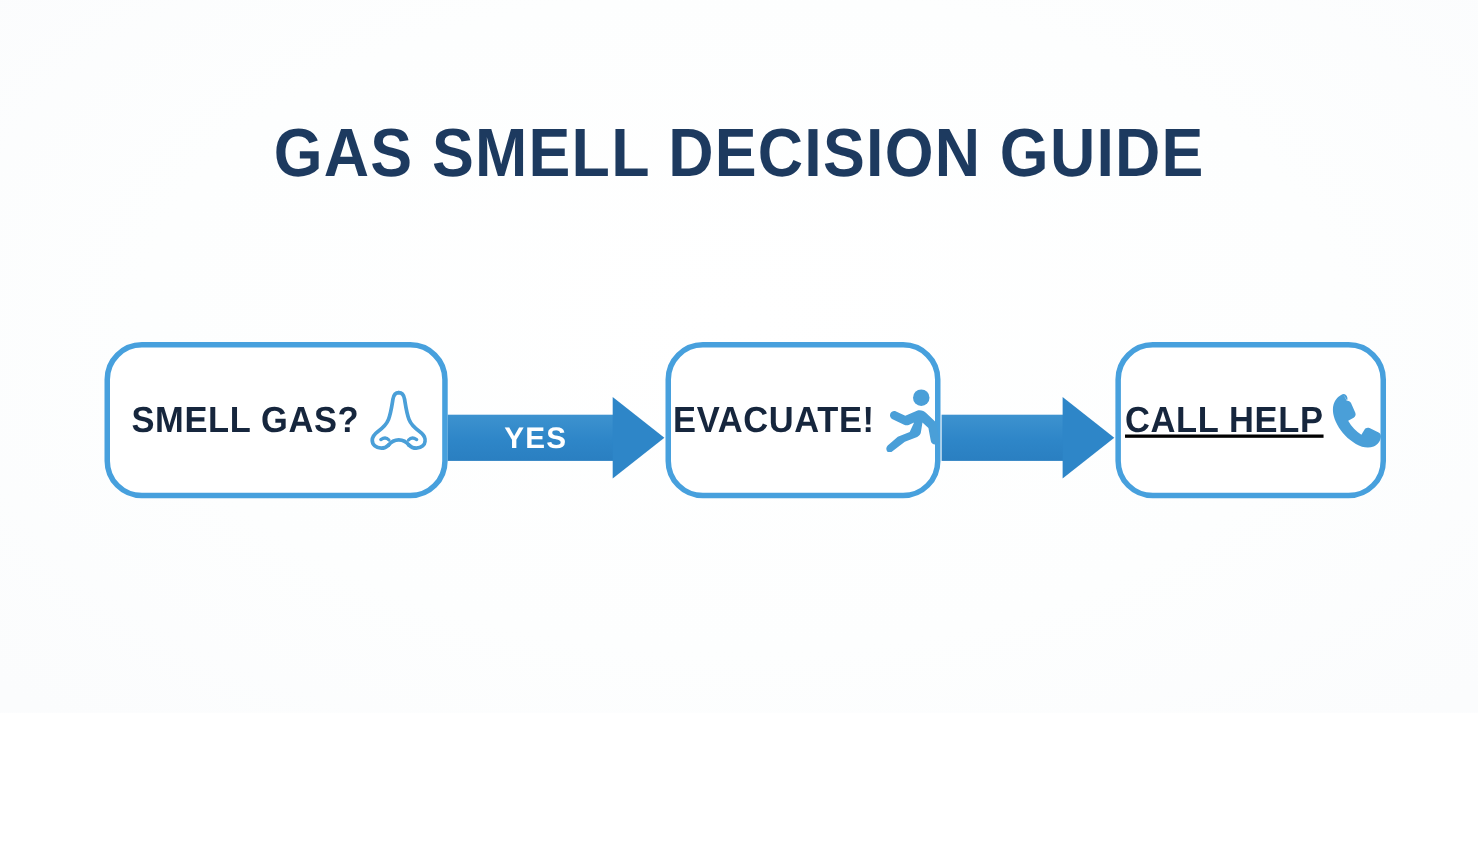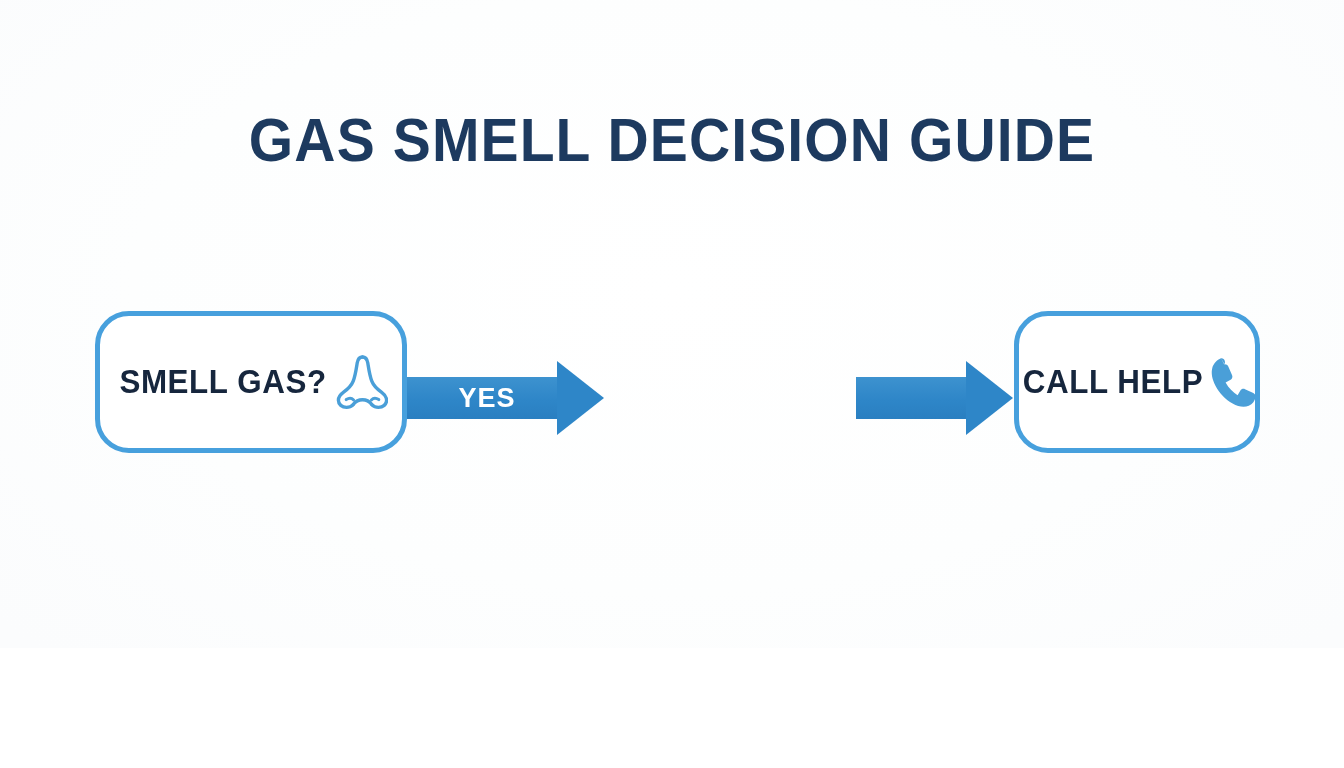--- a/index.html
+++ b/index.html
@@ -77,21 +77,21 @@
 
   .node-icon {
     display: block;
     flex: 0 0 auto;
     line-height: 0;
   }
 
   
   #node-smell-gas { left: 95px;   width: 312px; }
   #node-evacuate  { left: 605px;  width: 250px; }
-  #node-call-help { left: 1014px; width: 246px; }
+  #node-call-help { left: 1014px; width: 246px; text-decoration: underline; }
 
   
   .arrow {
     position: absolute;
     top: 50px;
     height: 42px;
     margin-top: 16px;
   }
   .arrow .shaft {
     position: absolute;
@@ -167,20 +167,54 @@
         </svg>
       </span>
     </div>
 
     <div class="arrow" id="arrow-yes">
       <div class="shaft"></div>
       <div class="head"></div>
       <div class="arrow-label">YES</div>
     </div>
 
+    <div class="node" id="node-evacuate">
+      <span class="node-label">EVACUATE!</span>
+      <span class="node-icon">
+        <svg width="54" height="58" viewBox="0 0 54 58" aria-hidden="true">
+          <circle cx="37.5" cy="8.5" r="7.5" fill="#4a9fd8"></circle>
+          <path d="M33.6 20.4
+                   L23.0 25.0
+                   L14.6 21.0
+                   C12.6 20.0 10.3 20.9 9.4 22.9
+                   C8.5 24.9 9.4 27.2 11.4 28.1
+                   L21.9 33.1
+                   C23.4 33.8 25.1 33.8 26.6 33.1
+                   L31.0 31.2
+                   L27.0 39.8
+                   L16.2 44.0
+                   L7.0 52.0
+                   C5.4 53.5 5.3 56.0 6.8 57.6
+                   L7.0 57.8
+                   L10.4 57.8
+                   L22.6 48.6
+                   L33.8 44.2
+                   C35.6 43.5 36.9 41.9 37.2 40.0
+                   L38.6 31.0
+                   L44.0 36.2
+                   L46.2 48.0
+                   C46.6 50.1 48.6 51.5 50.7 51.1
+                   C52.8 50.7 54.2 48.7 53.8 46.6
+                   L51.3 32.8
+                   C51.1 31.6 50.5 30.5 49.6 29.7
+                   L42.2 22.6
+                   C40.0 20.4 36.6 19.4 33.6 20.4 Z" fill="#4a9fd8"></path>
+        </svg>
+      </span>
+    </div>
 
     <div class="arrow" id="arrow-plain">
       <div class="shaft"></div>
       <div class="head"></div>
       <div class="arrow-label"></div>
     </div>
 
     <div class="node" id="node-call-help">
       <span class="node-label">CALL HELP</span>
       <span class="node-icon">

